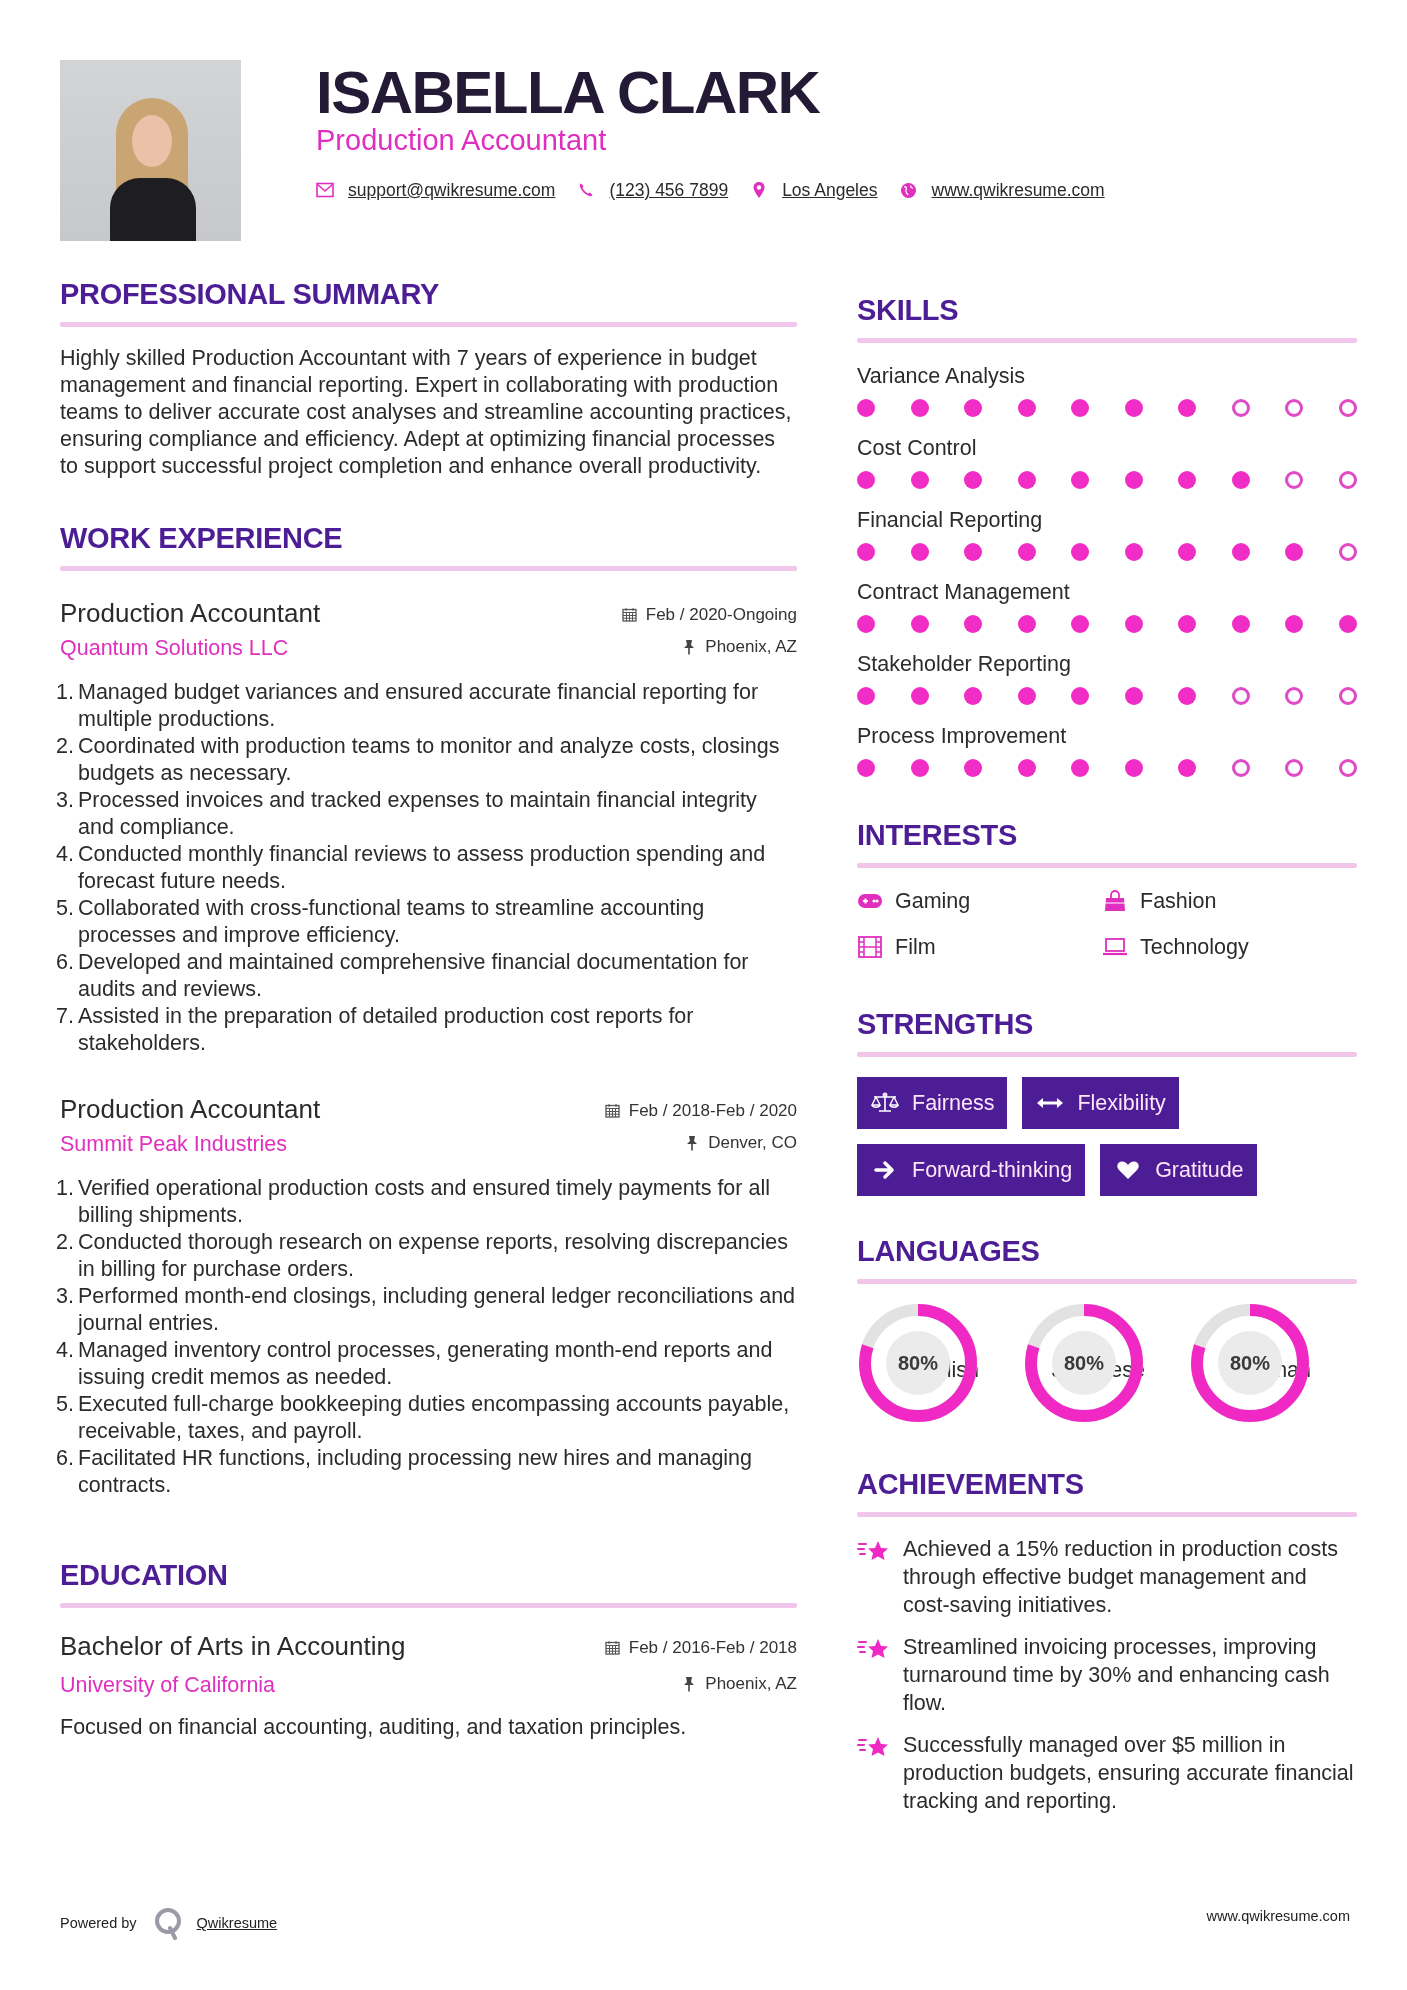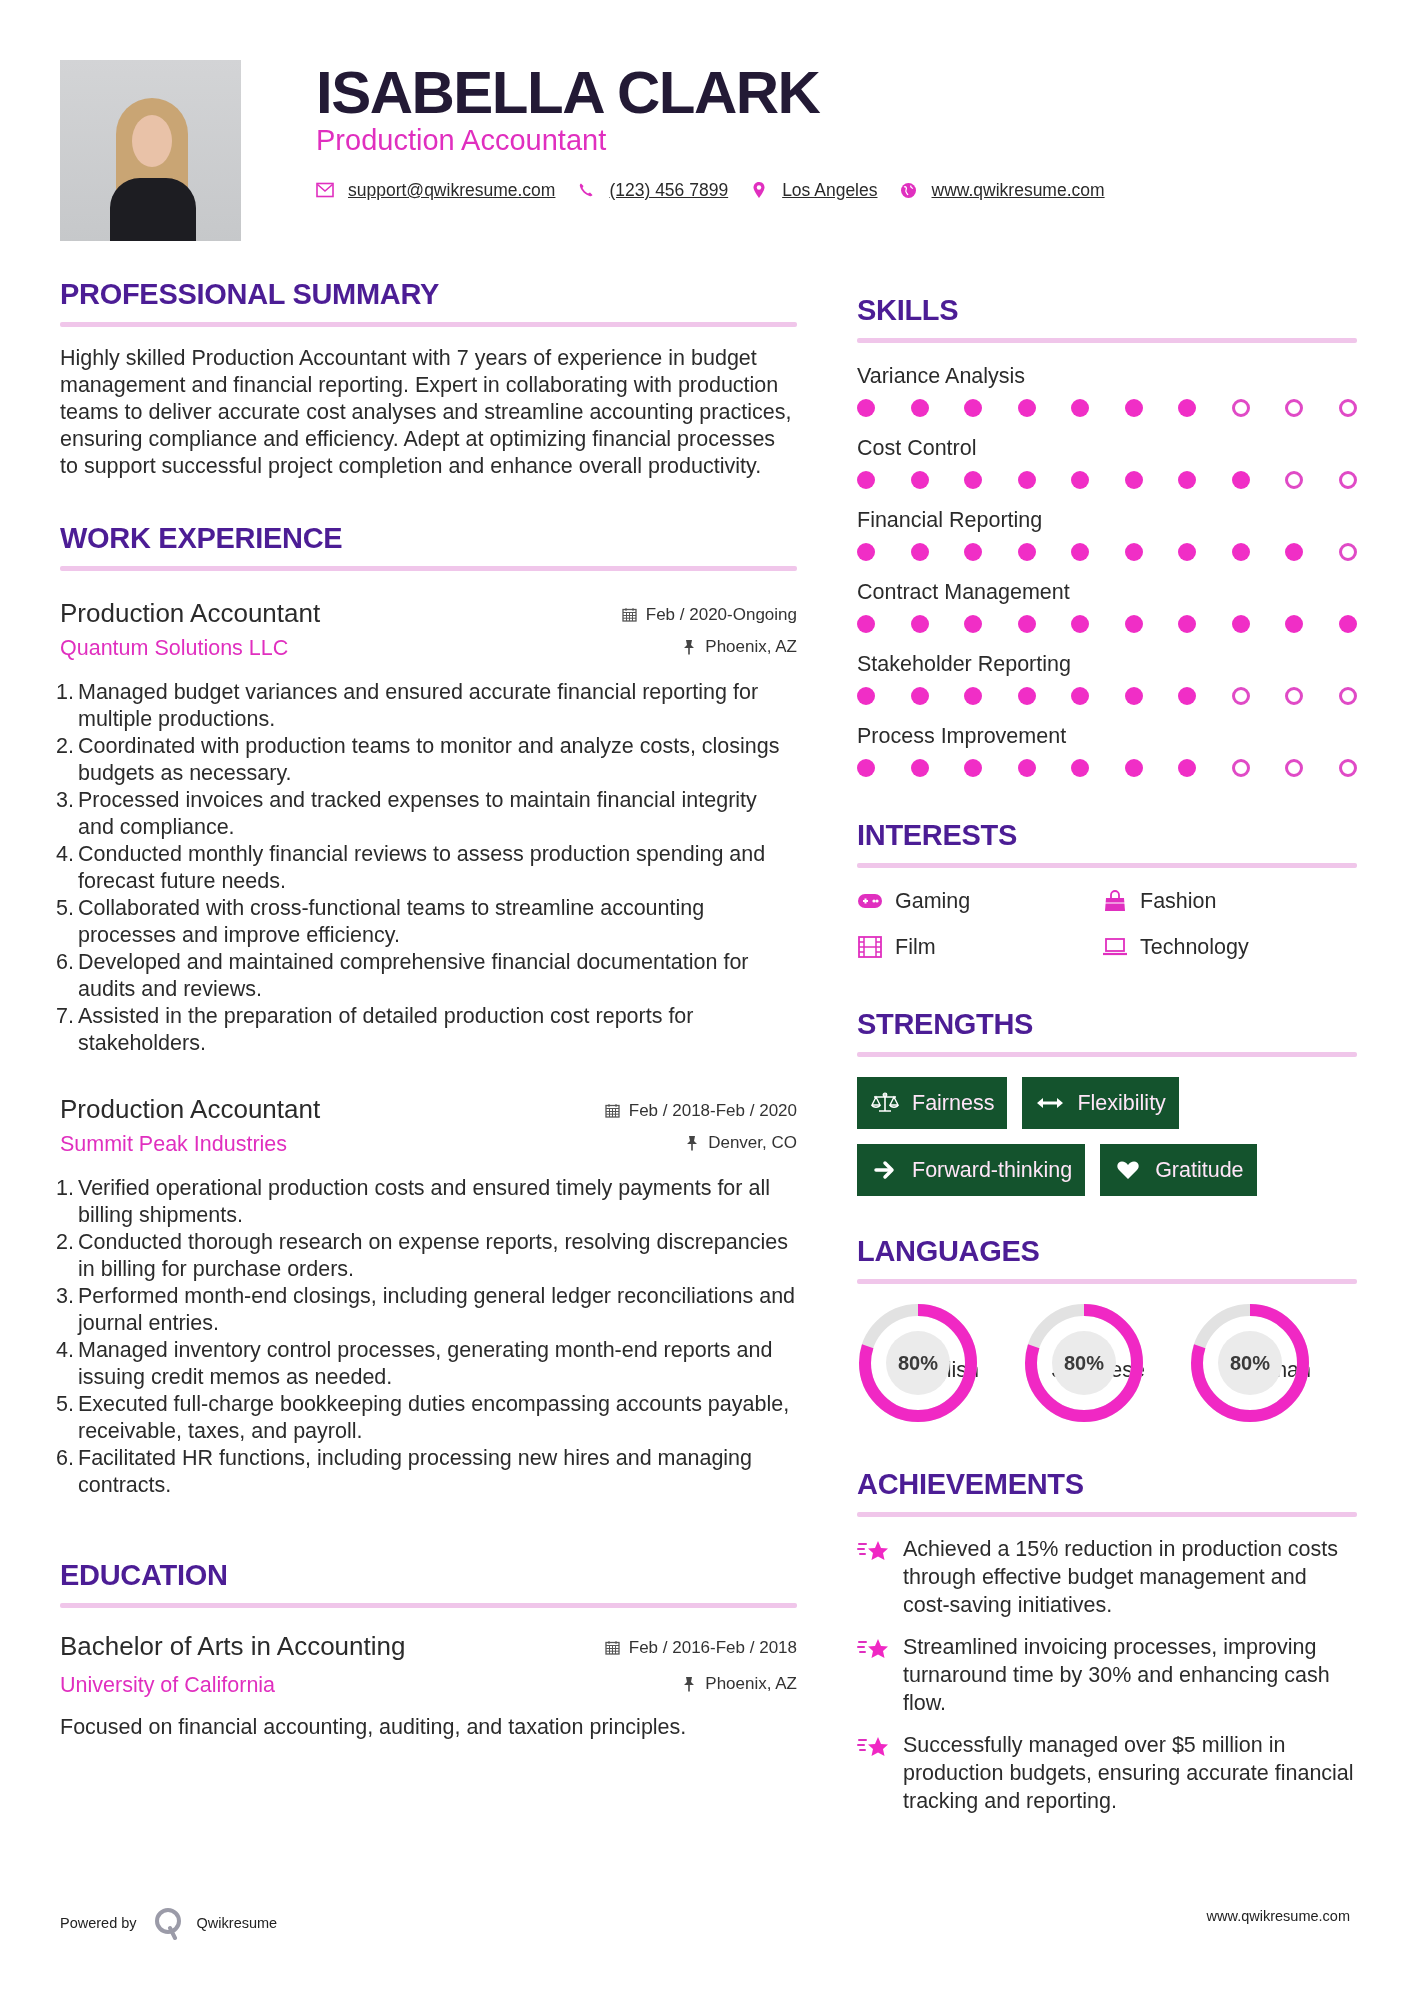--- a/index.html
+++ b/index.html
@@ -48,41 +48,41 @@
   .dot.on { background: #f02ec6; }
   .dot.off { border: 3px solid #e04ac6; background: #fff; }
 
   
   .interests { display: grid; grid-template-columns: 245px 245px; row-gap: 16px; margin-top: 18px; }
   .interest { display: flex; align-items: center; font-size: 21.5px; line-height: 30px; }
   .interest .ic { width: 26px; height: 22px; margin-right: 12px; color: #e02fbf; display: inline-flex; align-items: center; justify-content: center; }
 
   
   .strengths { display: flex; flex-wrap: wrap; margin-top: 20px; width: 500px; }
-  .badge { background: #14532d; color: #ffe6f8; font-size: 21.5px; height: 52px; padding: 0 13px; display: flex; align-items: center; margin-right: 15px; margin-bottom: 15px; }
+  .badge { background: #4c1d95; color: #ffe6f8; font-size: 21.5px; height: 52px; padding: 0 13px; display: flex; align-items: center; margin-right: 15px; margin-bottom: 15px; }
   .badge .ic { width: 30px; height: 22px; margin-right: 12px; display: inline-flex; align-items: center; justify-content: center; color: #fff; }
 
   
   .langs { display: flex; margin-top: 18px; }
   .lang { width: 122px; margin-right: 44px; display: flex; align-items: center; }
   .ring { width: 122px; height: 122px; position: relative; }
   .ring svg { position: absolute; left: 0; top: 0; }
   .ring .inner { position: absolute; left: 29px; top: 29px; width: 64px; height: 64px; border-radius: 50%; background: #ebebeb; display: flex; align-items: center; justify-content: center; font-size: 20px; font-weight: 700; color: #3a3a3a; }
   .lang-name { margin-top: 14px; font-size: 21.5px; line-height: 28px; }
 
   
   .achievements { margin-top: 18px; }
   .ach { display: flex; margin-bottom: 14px; }
   .ach .ic { width: 34px; height: 30px; margin-right: 12px; flex: none; color: #e02fbf; margin-top: 2px; }
   .ach-text { font-size: 21.5px; line-height: 28px; color: #2b2b2b; }
 
   
   .footer-left { position: absolute; left: 60px; top: 1906px; display: flex; align-items: center; font-size: 14.5px; color: #222; }
   .footer-left .qlogo { width: 30px; height: 34px; margin: 0 14px 0 16px; }
-  .footer-left .qlink { color: #222; }
+  .footer-left .qlink { text-decoration: underline; color: #222; }
   .footer-right { position: absolute; right: 57px; top: 1906px; font-size: 14.5px; color: #222; line-height: 20px; }
 </style>
 </head>
 <body>
 
 <div class="page">
 
   <div class="photo">
     <div class="hair"></div>
       <div class="body"></div>

